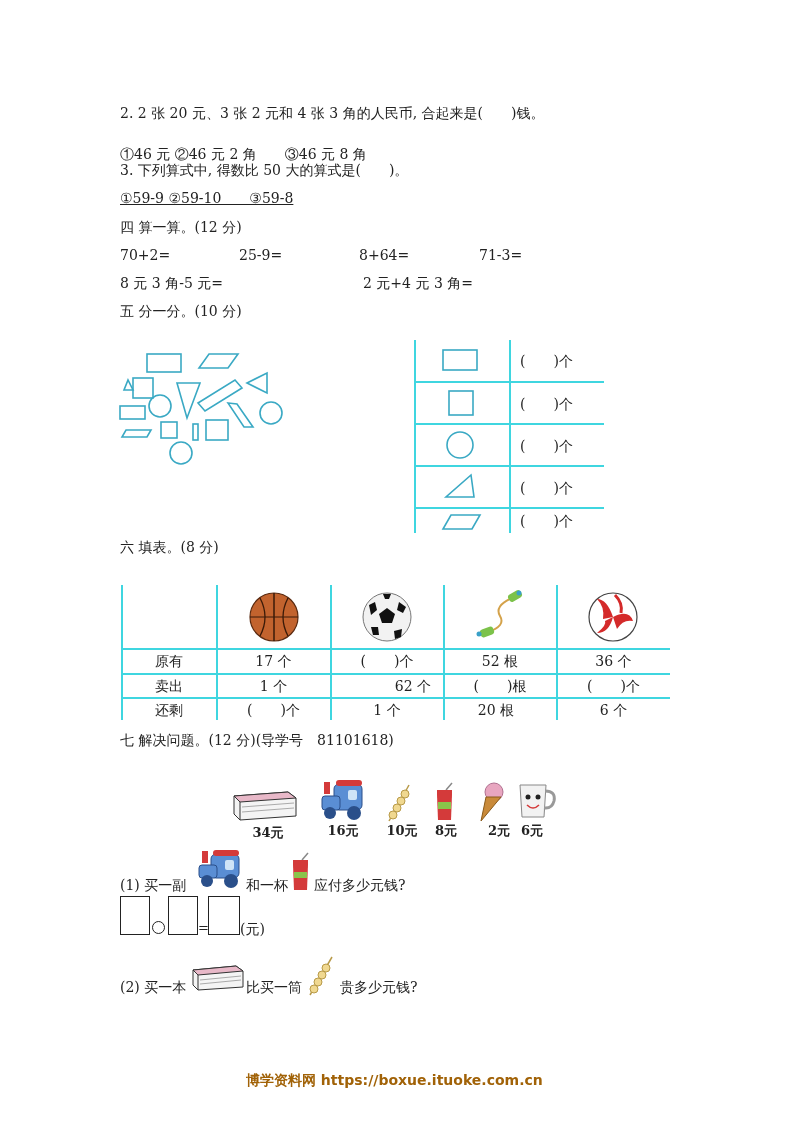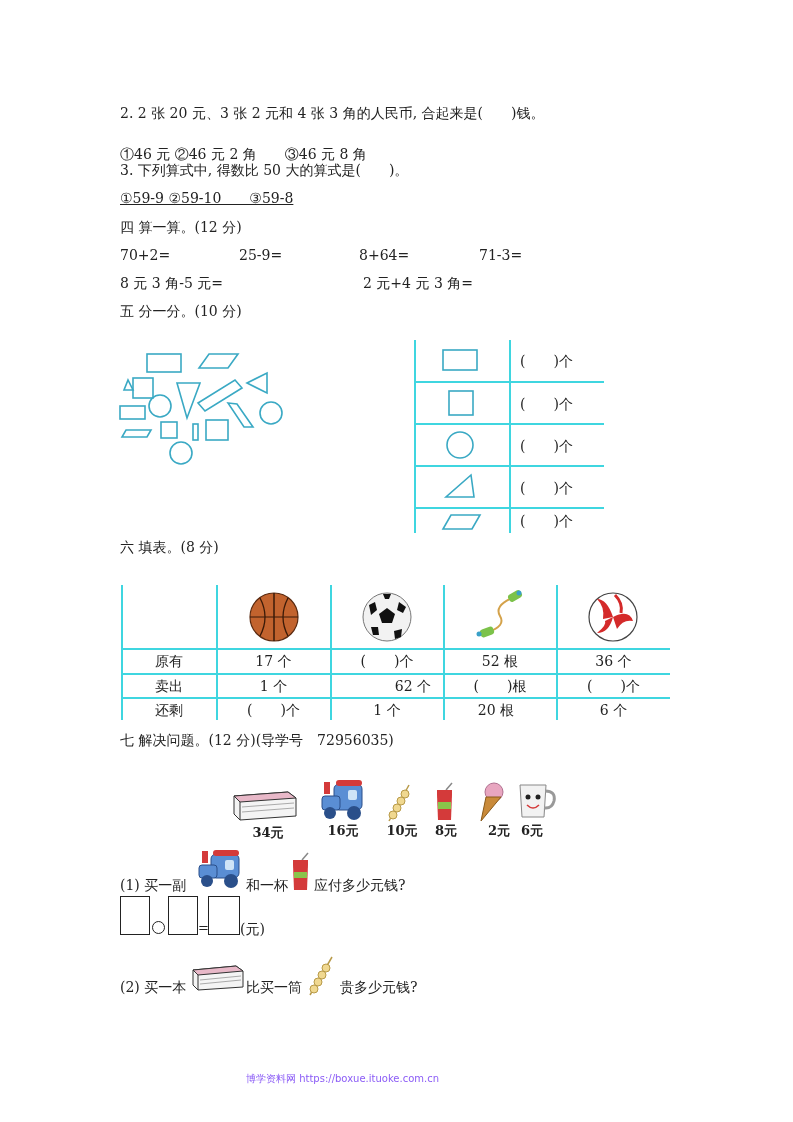--- a/index.html
+++ b/index.html
@@ -5,21 +5,21 @@
   html,body{margin:0;padding:0;background:#fff;}
   body{width:793px;height:1122px;position:relative;overflow:hidden;
        font-family:"DejaVu Serif","Liberation Serif",serif;color:#222;font-size:14px;}
   .abs{position:absolute;white-space:nowrap;}
   .line{font-size:14px;line-height:18px;}
   .shape-stroke{stroke:#3aa9c4;fill:none;stroke-width:1.6;}
   .tline{background:#3fd6e0;position:absolute;}
   .cell{position:absolute;text-align:center;font-size:14px;line-height:18px;}
   .box{position:absolute;border:1.5px solid #222;background:#fff;}
   .price{position:absolute;font-size:13px;text-align:center;font-weight:bold;}
-  .footer{font-family:"DejaVu Sans","Liberation Sans",sans-serif;color:#8b5cf6;font-size:10px;}
+  .footer{font-family:"DejaVu Sans","Liberation Sans",sans-serif;color:#a16207;font-size:14px;font-weight:bold;}
 </style>
 </head>
 <body>
 
 <div class="abs line" style="left:120px;top:104px;">2. 2 张 20 元、3 张 2 元和 4 张 3 角的人民币, 合起来是(　　)钱。</div>
 <div class="abs line" style="left:120px;top:121px;margin-top:24px;">①46 元 ②46 元 2 角　　③46 元 8 角</div>
 <div class="abs line" style="left:120px;top:161px;">3. 下列算式中, 得数比 50 大的算式是(　　)。</div>
 <div class="abs line" style="left:120px;top:189px;text-decoration:underline;">①59-9 ②59-10　　③59-8</div>
 
 <div class="abs line" style="left:120px;top:218px;">四 算一算。(12 分)</div>
@@ -140,21 +140,21 @@
   <div class="cell" style="left:331px;top:677px;width:112px;padding-left:26px;">62 个</div>
   <div class="cell" style="left:444px;top:677px;width:112px;">(　　)根</div>
   <div class="cell" style="left:557px;top:677px;width:113px;">(　　)个</div>
 
   <div class="cell" style="left:217px;top:701px;width:113px;">(　　)个</div>
   <div class="cell" style="left:331px;top:701px;width:112px;">1 个</div>
   <div class="cell" style="left:444px;top:701px;width:104px;">20 根</div>
   <div class="cell" style="left:557px;top:701px;width:113px;">6 个</div>
 </div>
 
-<div class="abs line" style="left:120px;top:731px;">七 解决问题。(12 分)(导学号　72956035)</div>
+<div class="abs line" style="left:120px;top:731px;">七 解决问题。(12 分)(导学号　81101618)</div>
 
 <div>
   <svg class="abs" style="left:230px;top:788px;" width="70" height="34">
     <path d="M4 8 L58 4 L66 10 L66 28 L10 32 L4 26 Z" fill="#f4f4f4" stroke="#333" stroke-width="1"></path>
     <path d="M4 8 L58 4 L66 10 L10 14 Z" fill="#e8b8c8" stroke="#333" stroke-width="1"></path>
     <line x1="10" y1="14" x2="10" y2="32" stroke="#333"></line>
     <line x1="12" y1="19" x2="64" y2="15" stroke="#aaa"></line>
     <line x1="12" y1="24" x2="64" y2="20" stroke="#aaa"></line>
   </svg>
   <svg class="abs" style="left:316px;top:778px;" width="52" height="44">

